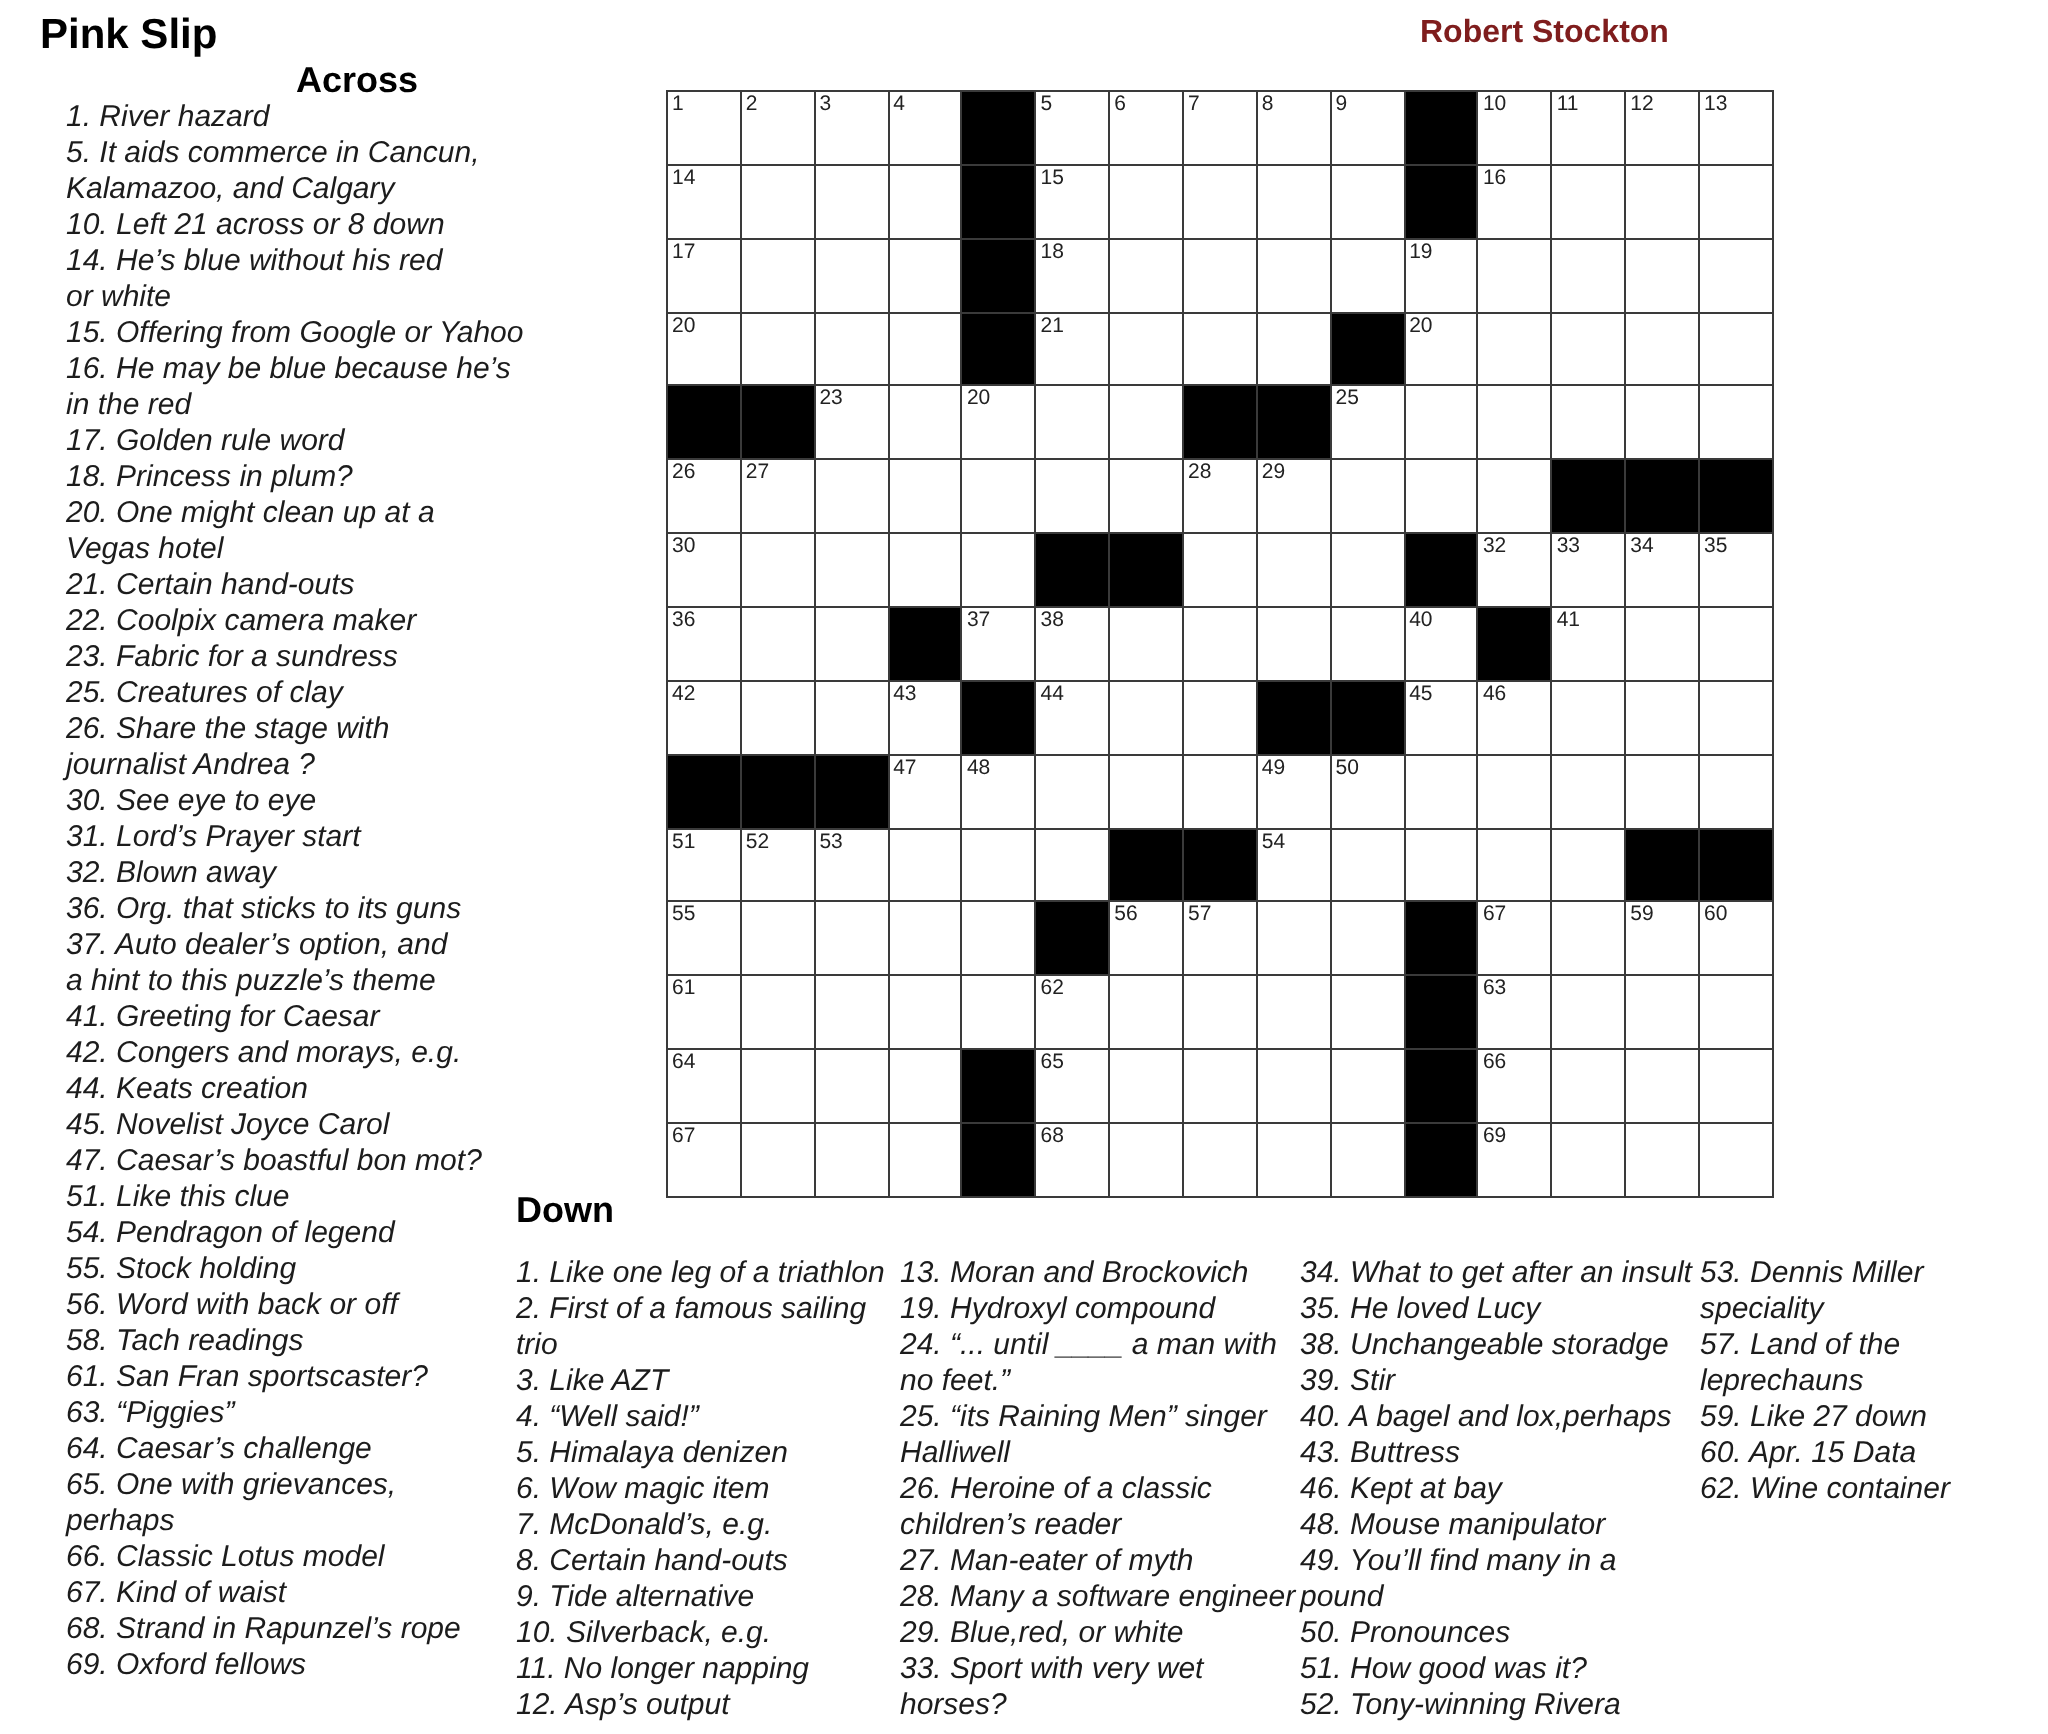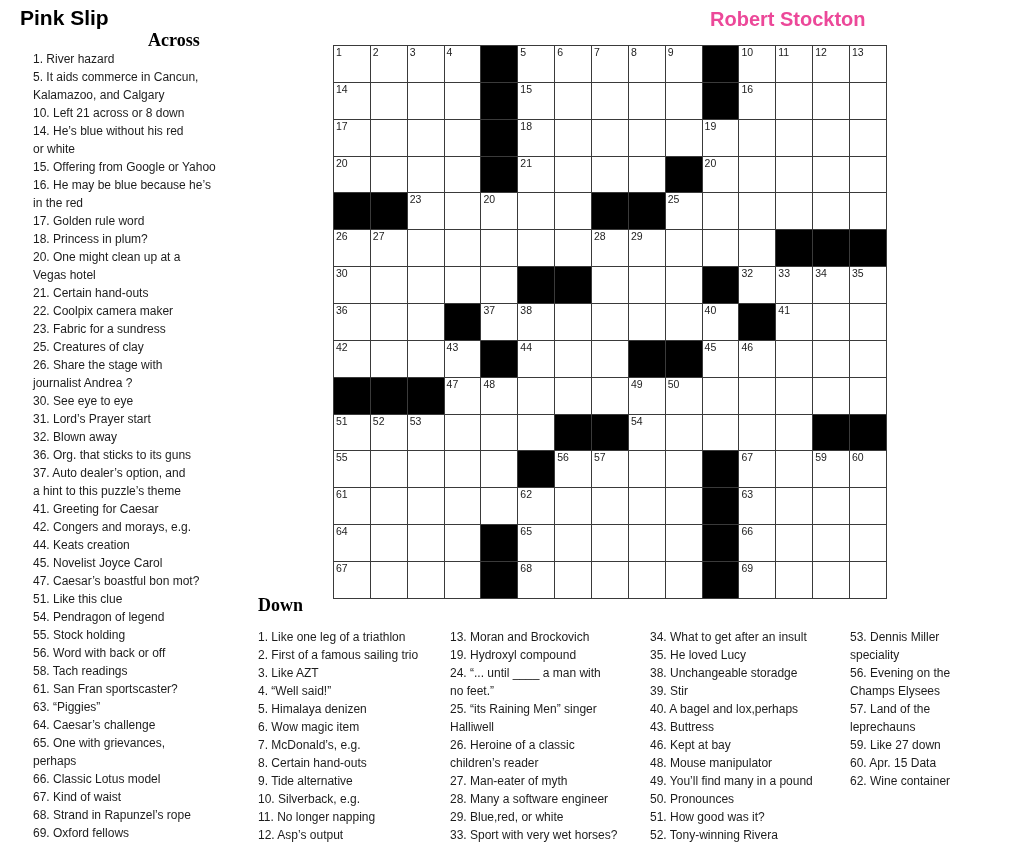--- a/index.html
+++ b/index.html
@@ -1,25 +1,25 @@
 <!DOCTYPE html>
 <html><head>
 <meta charset="utf-8">
 <style>
   html,body{margin:0;padding:0;background:#fff;}
   #page{
     position:relative;width:1024px;height:867px;background:#fff;overflow:hidden;
     font-family:"Liberation Sans",sans-serif;color:#1a1a1a;
   }
   .title{position:absolute;left:20px;top:6px;font-size:21px;font-weight:bold;color:#000;letter-spacing:0;}
-  .author{position:absolute;left:710px;top:8px;font-size:20px;font-weight:bold;color:#ec4899;}
-  .section-head{position:absolute;font-size:18px;font-weight:bold;color:#000;font-family:Liberation Serif, serif;}
+  .author{position:absolute;left:710px;top:8px;font-size:16px;font-weight:bold;color:#7f1d1d;}
+  .section-head{position:absolute;font-size:18px;font-weight:bold;color:#000;}
   #across-head{left:148px;top:30px;}
   #down-head{left:258px;top:595px;}
-  .clues{position:absolute;font-size:12px;line-height:18px;color:#1c1c1c;}
+  .clues{position:absolute;font-size:15px;line-height:18px;color:#1c1c1c;font-style:italic;}
   #across-clues{left:33px;top:50px;max-width:290px;}
   #down-col-1{left:258px;top:628px;max-width:198px;}
   #down-col-2{left:450px;top:628px;max-width:202px;}
   #down-col-3{left:650px;top:628px;max-width:202px;}
   #down-col-4{left:850px;top:628px;max-width:172px;}
   .clue{white-space:pre-line;}
   #grid{
     position:absolute;left:333px;top:45px;
     display:grid;grid-template-columns:repeat(15,36.87px);grid-auto-rows:36.87px;
     border-top:1px solid #3a3a3a;border-left:1px solid #3a3a3a;background:#fff;
@@ -489,21 +489,19 @@
       <div class="clue">46. Kept at bay</div>
       <div class="clue">48. Mouse manipulator</div>
       <div class="clue">49. You’ll find many in a pound</div>
       <div class="clue">50. Pronounces</div>
       <div class="clue">51. How good was it?</div>
       <div class="clue">52. Tony-winning Rivera</div>
     </div>
   <div class="clues" id="down-col-4">
       <div class="clue">53. Dennis Miller
 speciality</div>
-      <div class="clue">56. Evening on the
-Champs Elysees</div>
       <div class="clue">57. Land of the
 leprechauns</div>
       <div class="clue">59. Like 27 down</div>
       <div class="clue">60. Apr. 15 Data</div>
       <div class="clue">62. Wine container</div>
     </div>
 </div>
 
 </body></html>

